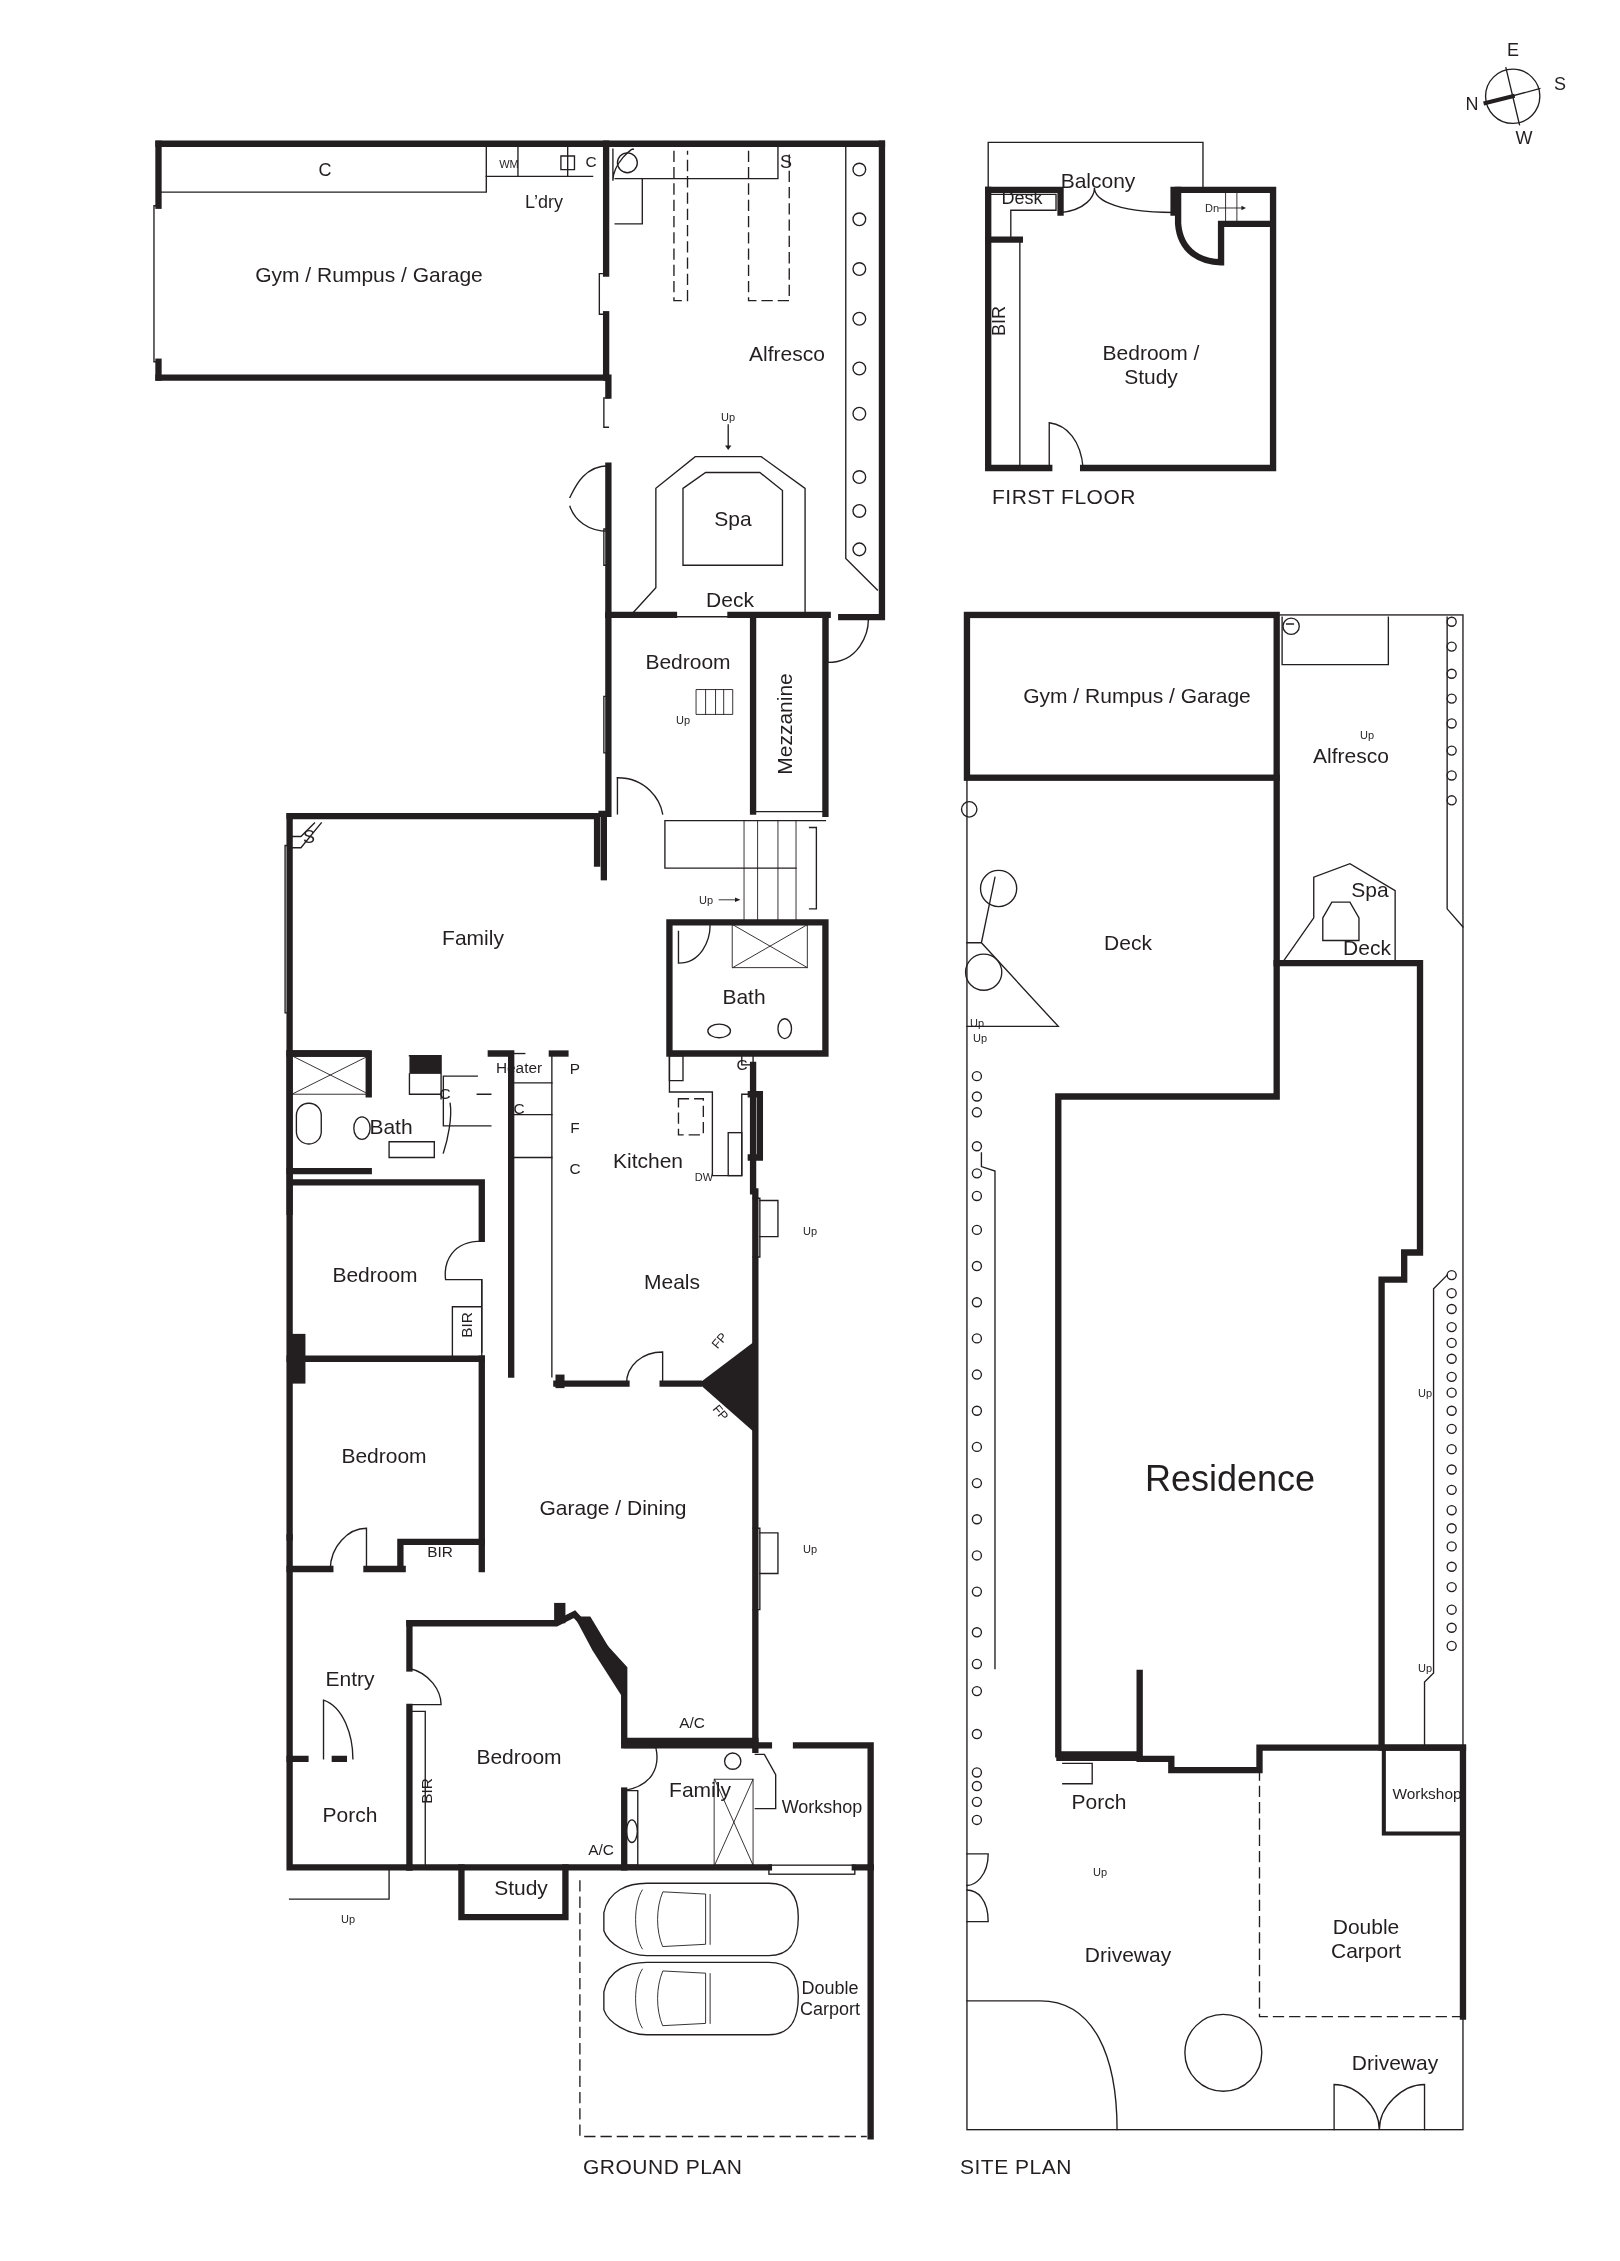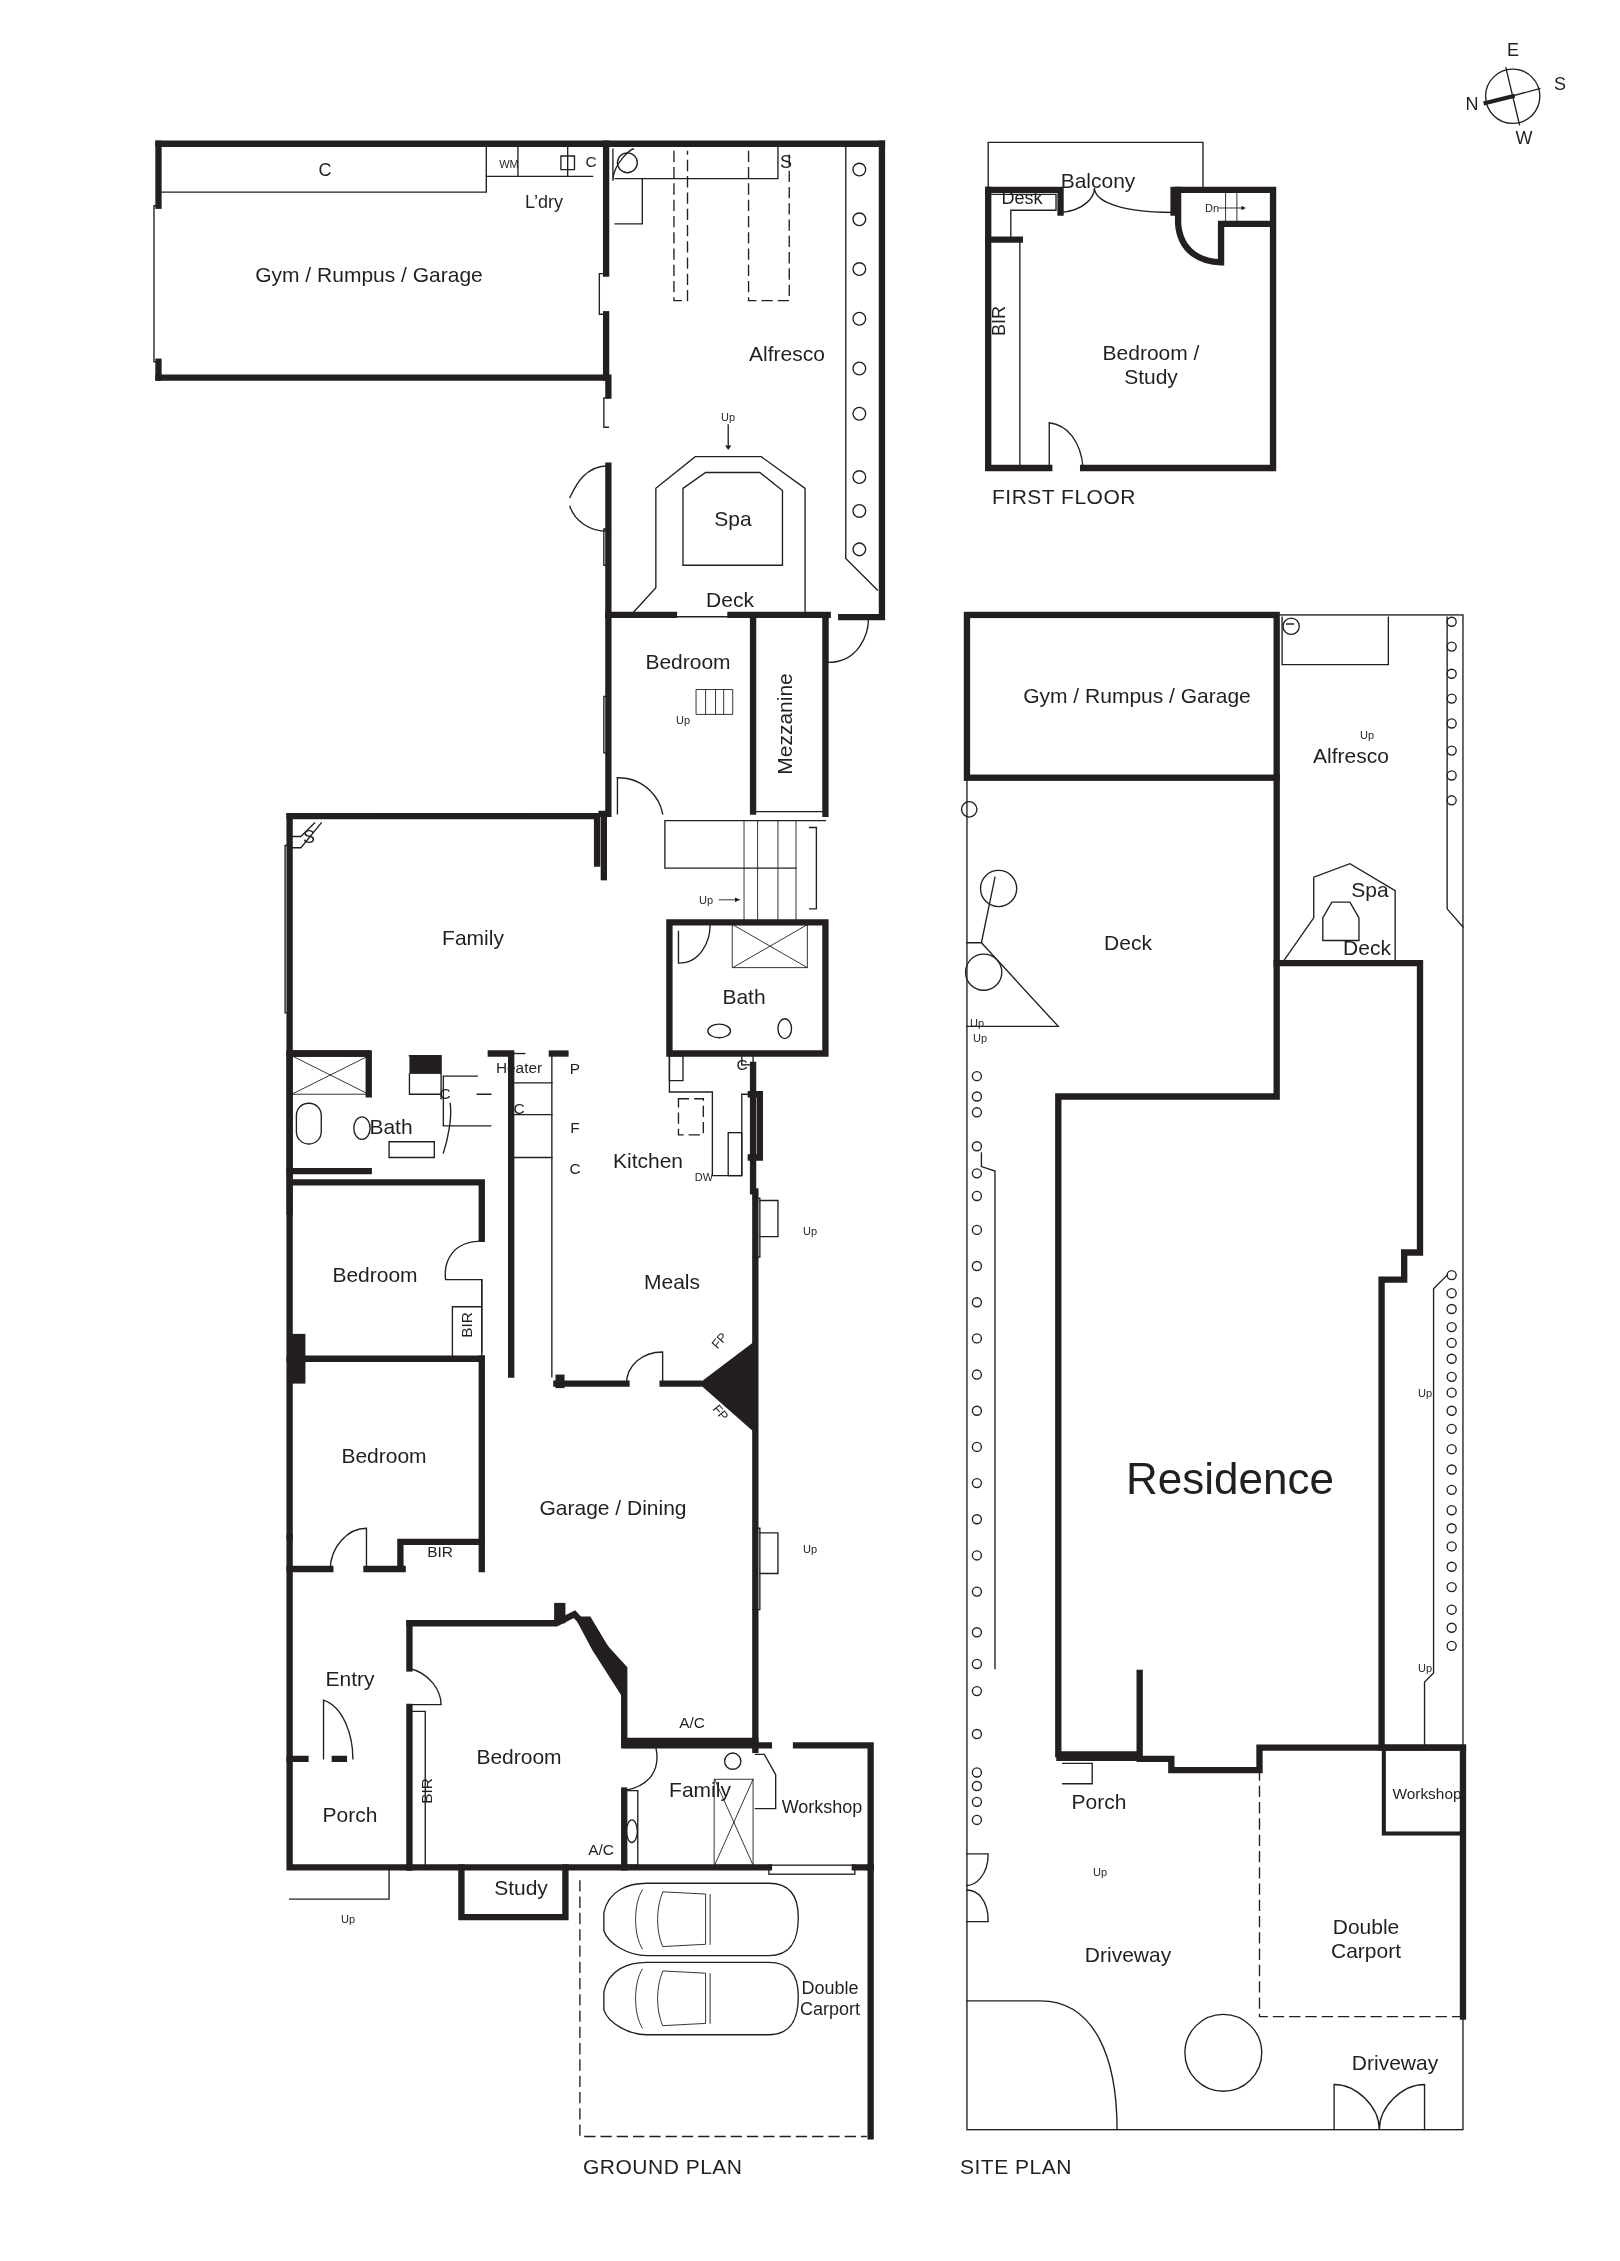--- a/index.html
+++ b/index.html
@@ -10,21 +10,21 @@
   .med { stroke-width: 9; }
   .thin { stroke-width: 3; }
   .hair { stroke-width: 2; }
   .dash { stroke-dasharray: 22 14; stroke-width: 3; }
   .solid { fill: #231f20; stroke: none; }
   .lbl { position: absolute; white-space: nowrap; transform: translate(-50%, -50%); line-height: 1.15; text-align: center; }
   .lbl.l48 { font-size: 21px; }
   .lbl.l40 { font-size: 18px; }
   .lbl.l34 { font-size: 15.4px; }
   .lbl.l28 { font-size: 11px; }
-  .lbl.big { font-size: 44px; }
+  .lbl.big { font-size: 36px; }
   .lbl.v { transform: translate(-50%, -50%) rotate(-90deg); }
   .lbl.rot45 { transform: translate(-50%, -50%) rotate(-50deg); font-size: 12.7px; }
   .lbl.rot45b { transform: translate(-50%, -50%) rotate(50deg); font-size: 12.7px; }
   .title { position: absolute; font-size: 21px; letter-spacing: 0.5px; }
   .compass-letter { position: absolute; font-size: 18px; transform: translate(-50%, -50%); }
 </style>
 </head>
 <body>
 
 <svg class="plan" viewBox="0 0 3584 5069" xmlns="http://www.w3.org/2000/svg">

